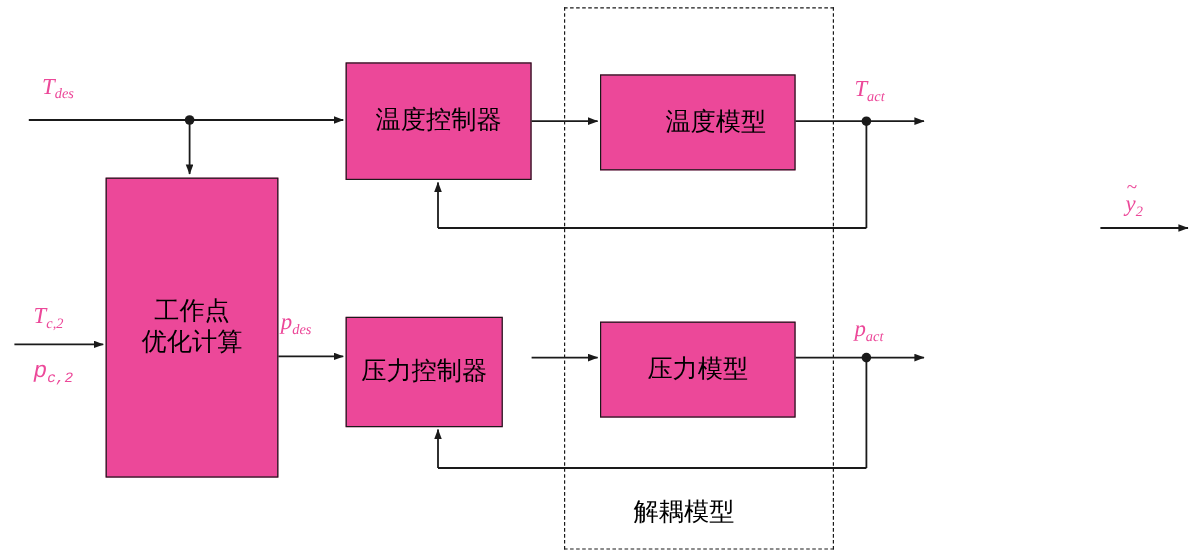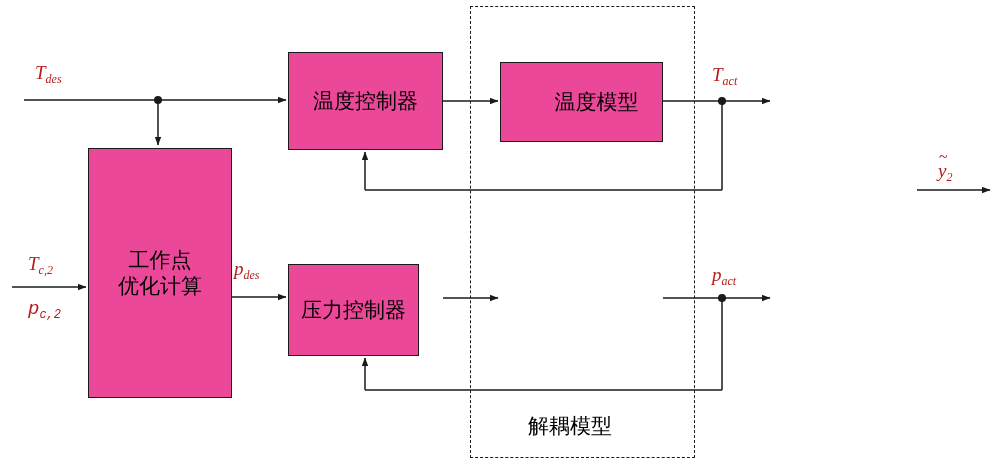--- a/index.html
+++ b/index.html
@@ -39,21 +39,21 @@
   }
   .dash-label {
     position: absolute;
     font-size: 21px;
     color: #000000;
     white-space: nowrap;
   }
   .lbl {
     position: absolute;
     font-size: 19px;
-    color: #b91c1c;
+    color: #ec4899;
     white-space: nowrap;
     font-family: "Liberation Serif", serif;
     font-style: italic;
   }
   .lbl sub {
     font-size: 12px;
     font-style: italic;
     vertical-align: baseline;
     position: relative;
     top: 4px;
@@ -96,20 +96,23 @@
   </div>
 
   <div class="box" style="left:500px; top:62px; width:163px; height:80px;padding-left:30px;">
     <span>温度模型</span>
   </div>
 
   <div class="box" style="left:288px; top:264px; width:131px; height:92px;">
     <span>压力控制器</span>
   </div>
 
+  <div class="box" style="left:500px; top:268px; width:163px; height:80px;">
+    <span>压力模型</span>
+  </div>
 
 
   <div class="lbl" style="left:35px; top:62px;">
     <span>T</span><sub>des</sub>
   </div>
   <div class="lbl" style="left:28px; top:253px;">
     <span>T</span><sub>c,2</sub>
   </div>
   <div class="lbl" style="left:28px; top:298px;font-family:Liberation Mono, monospace;">
     <span>p</span><sub>c,2</sub>

